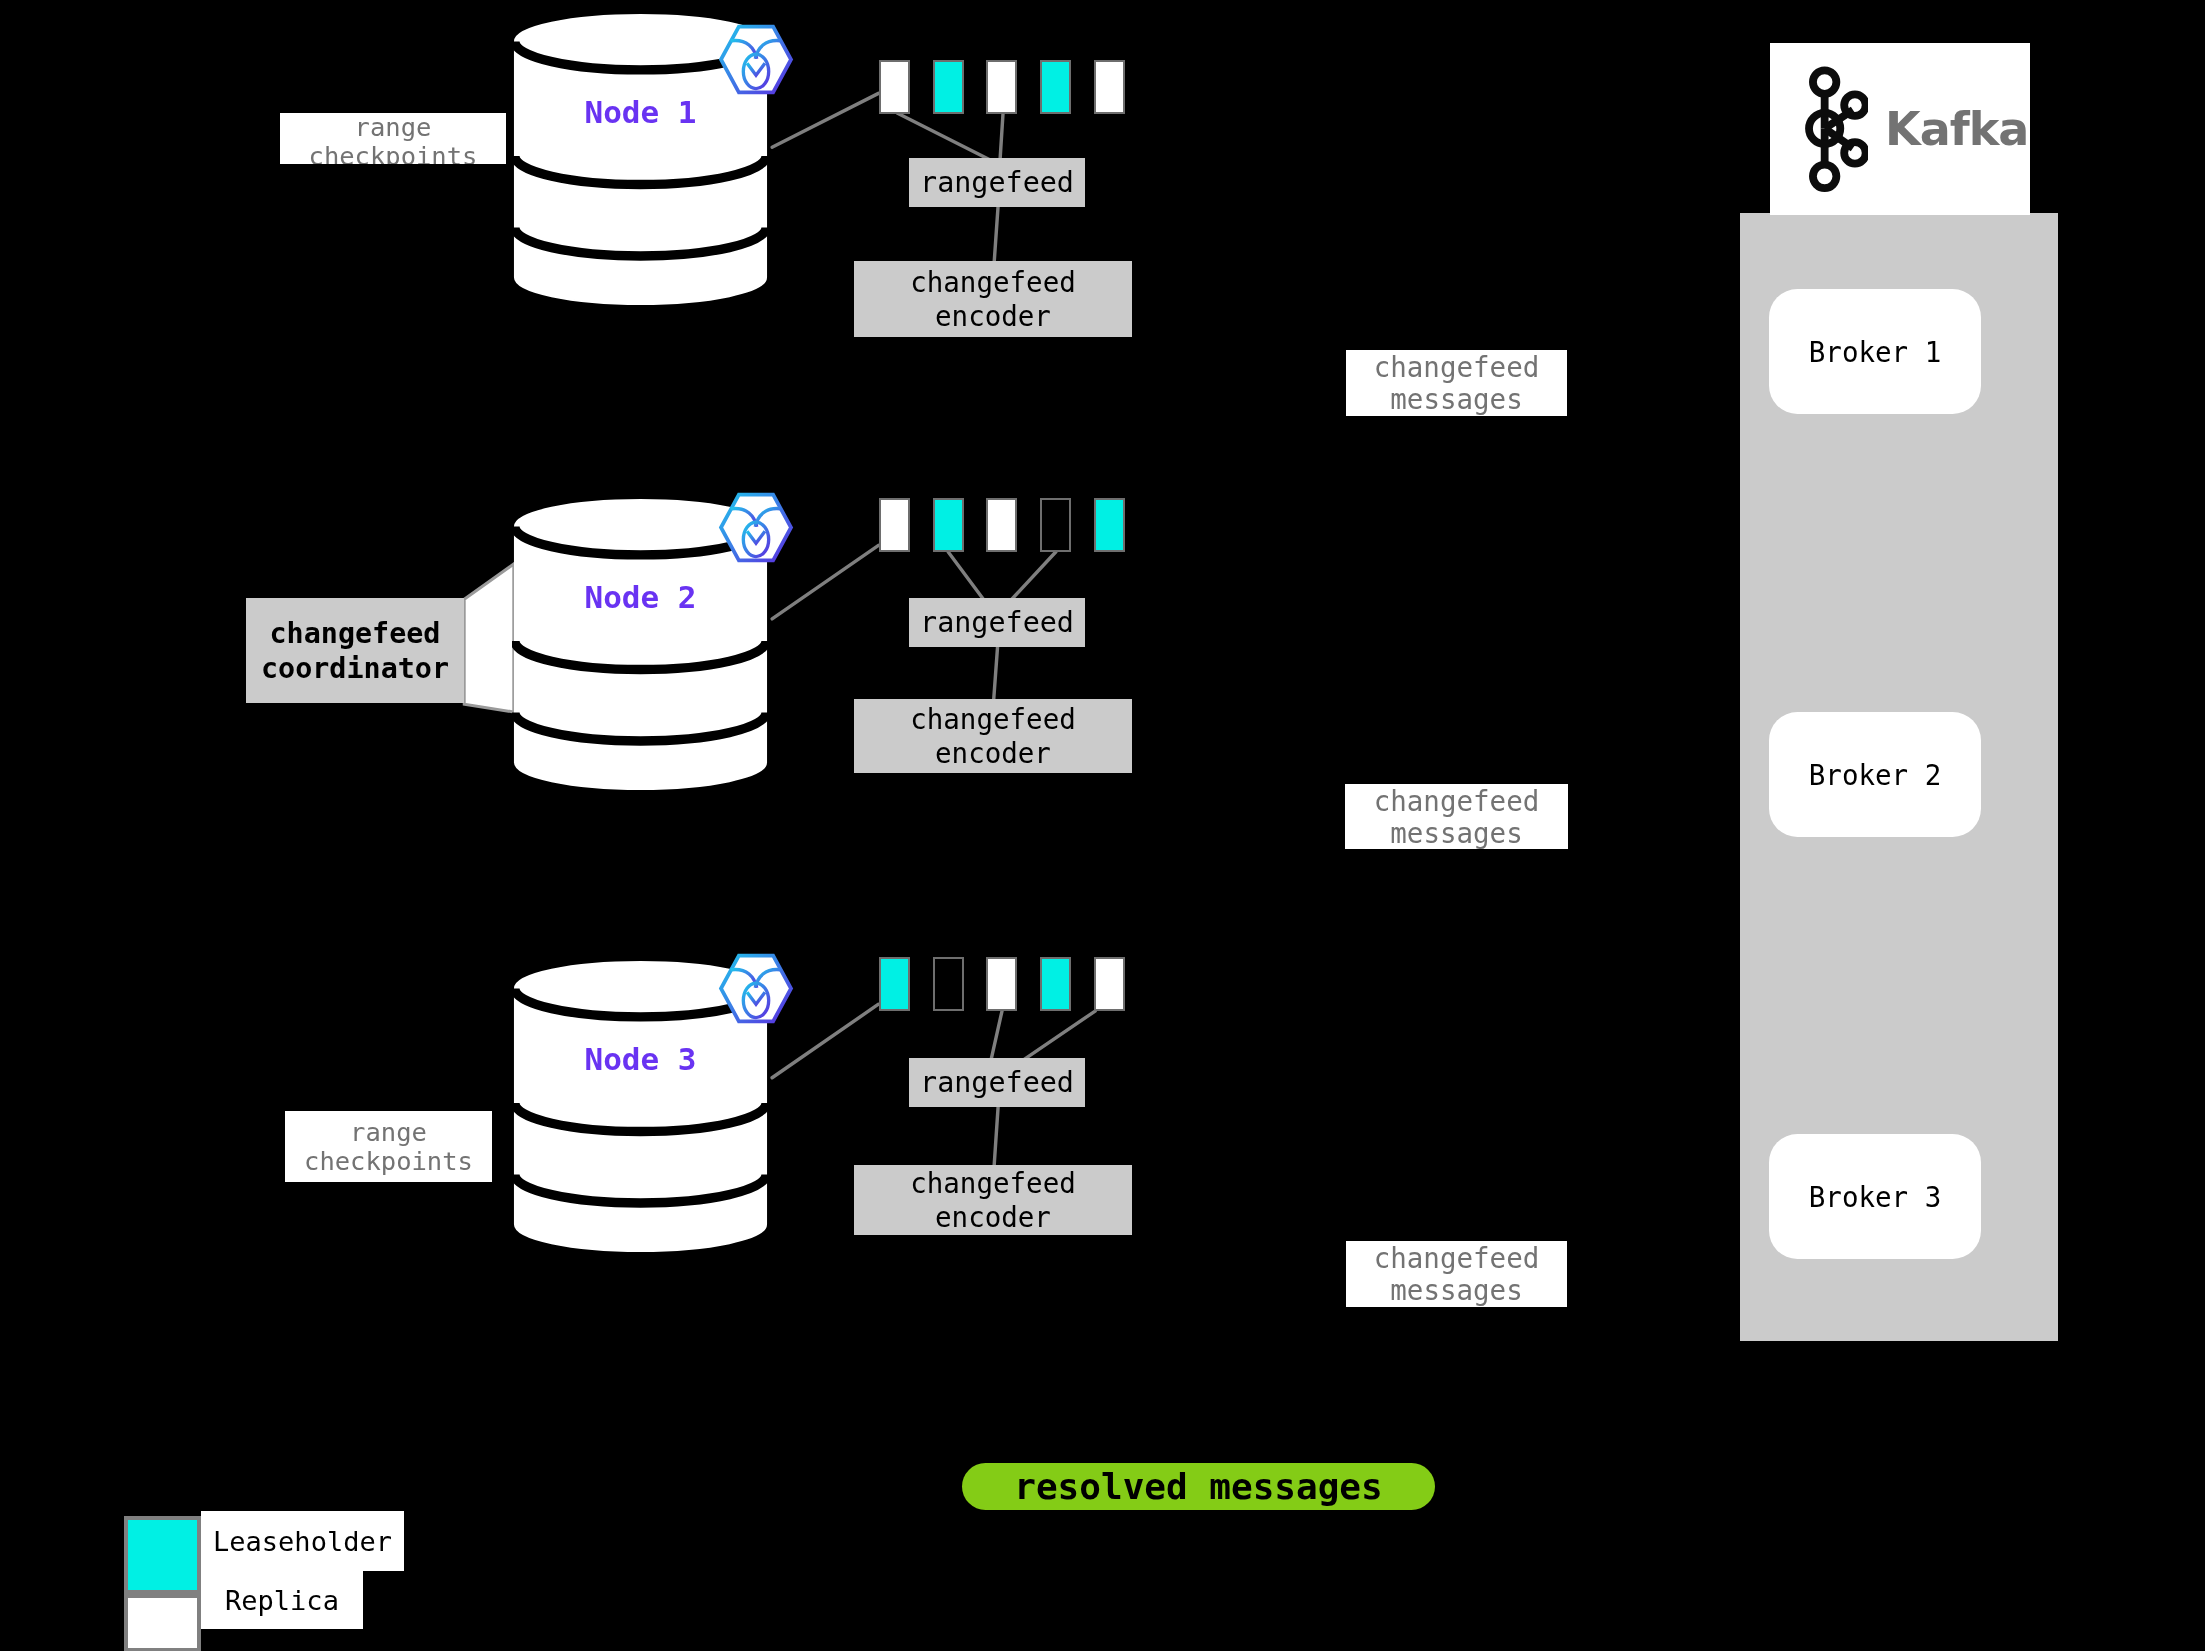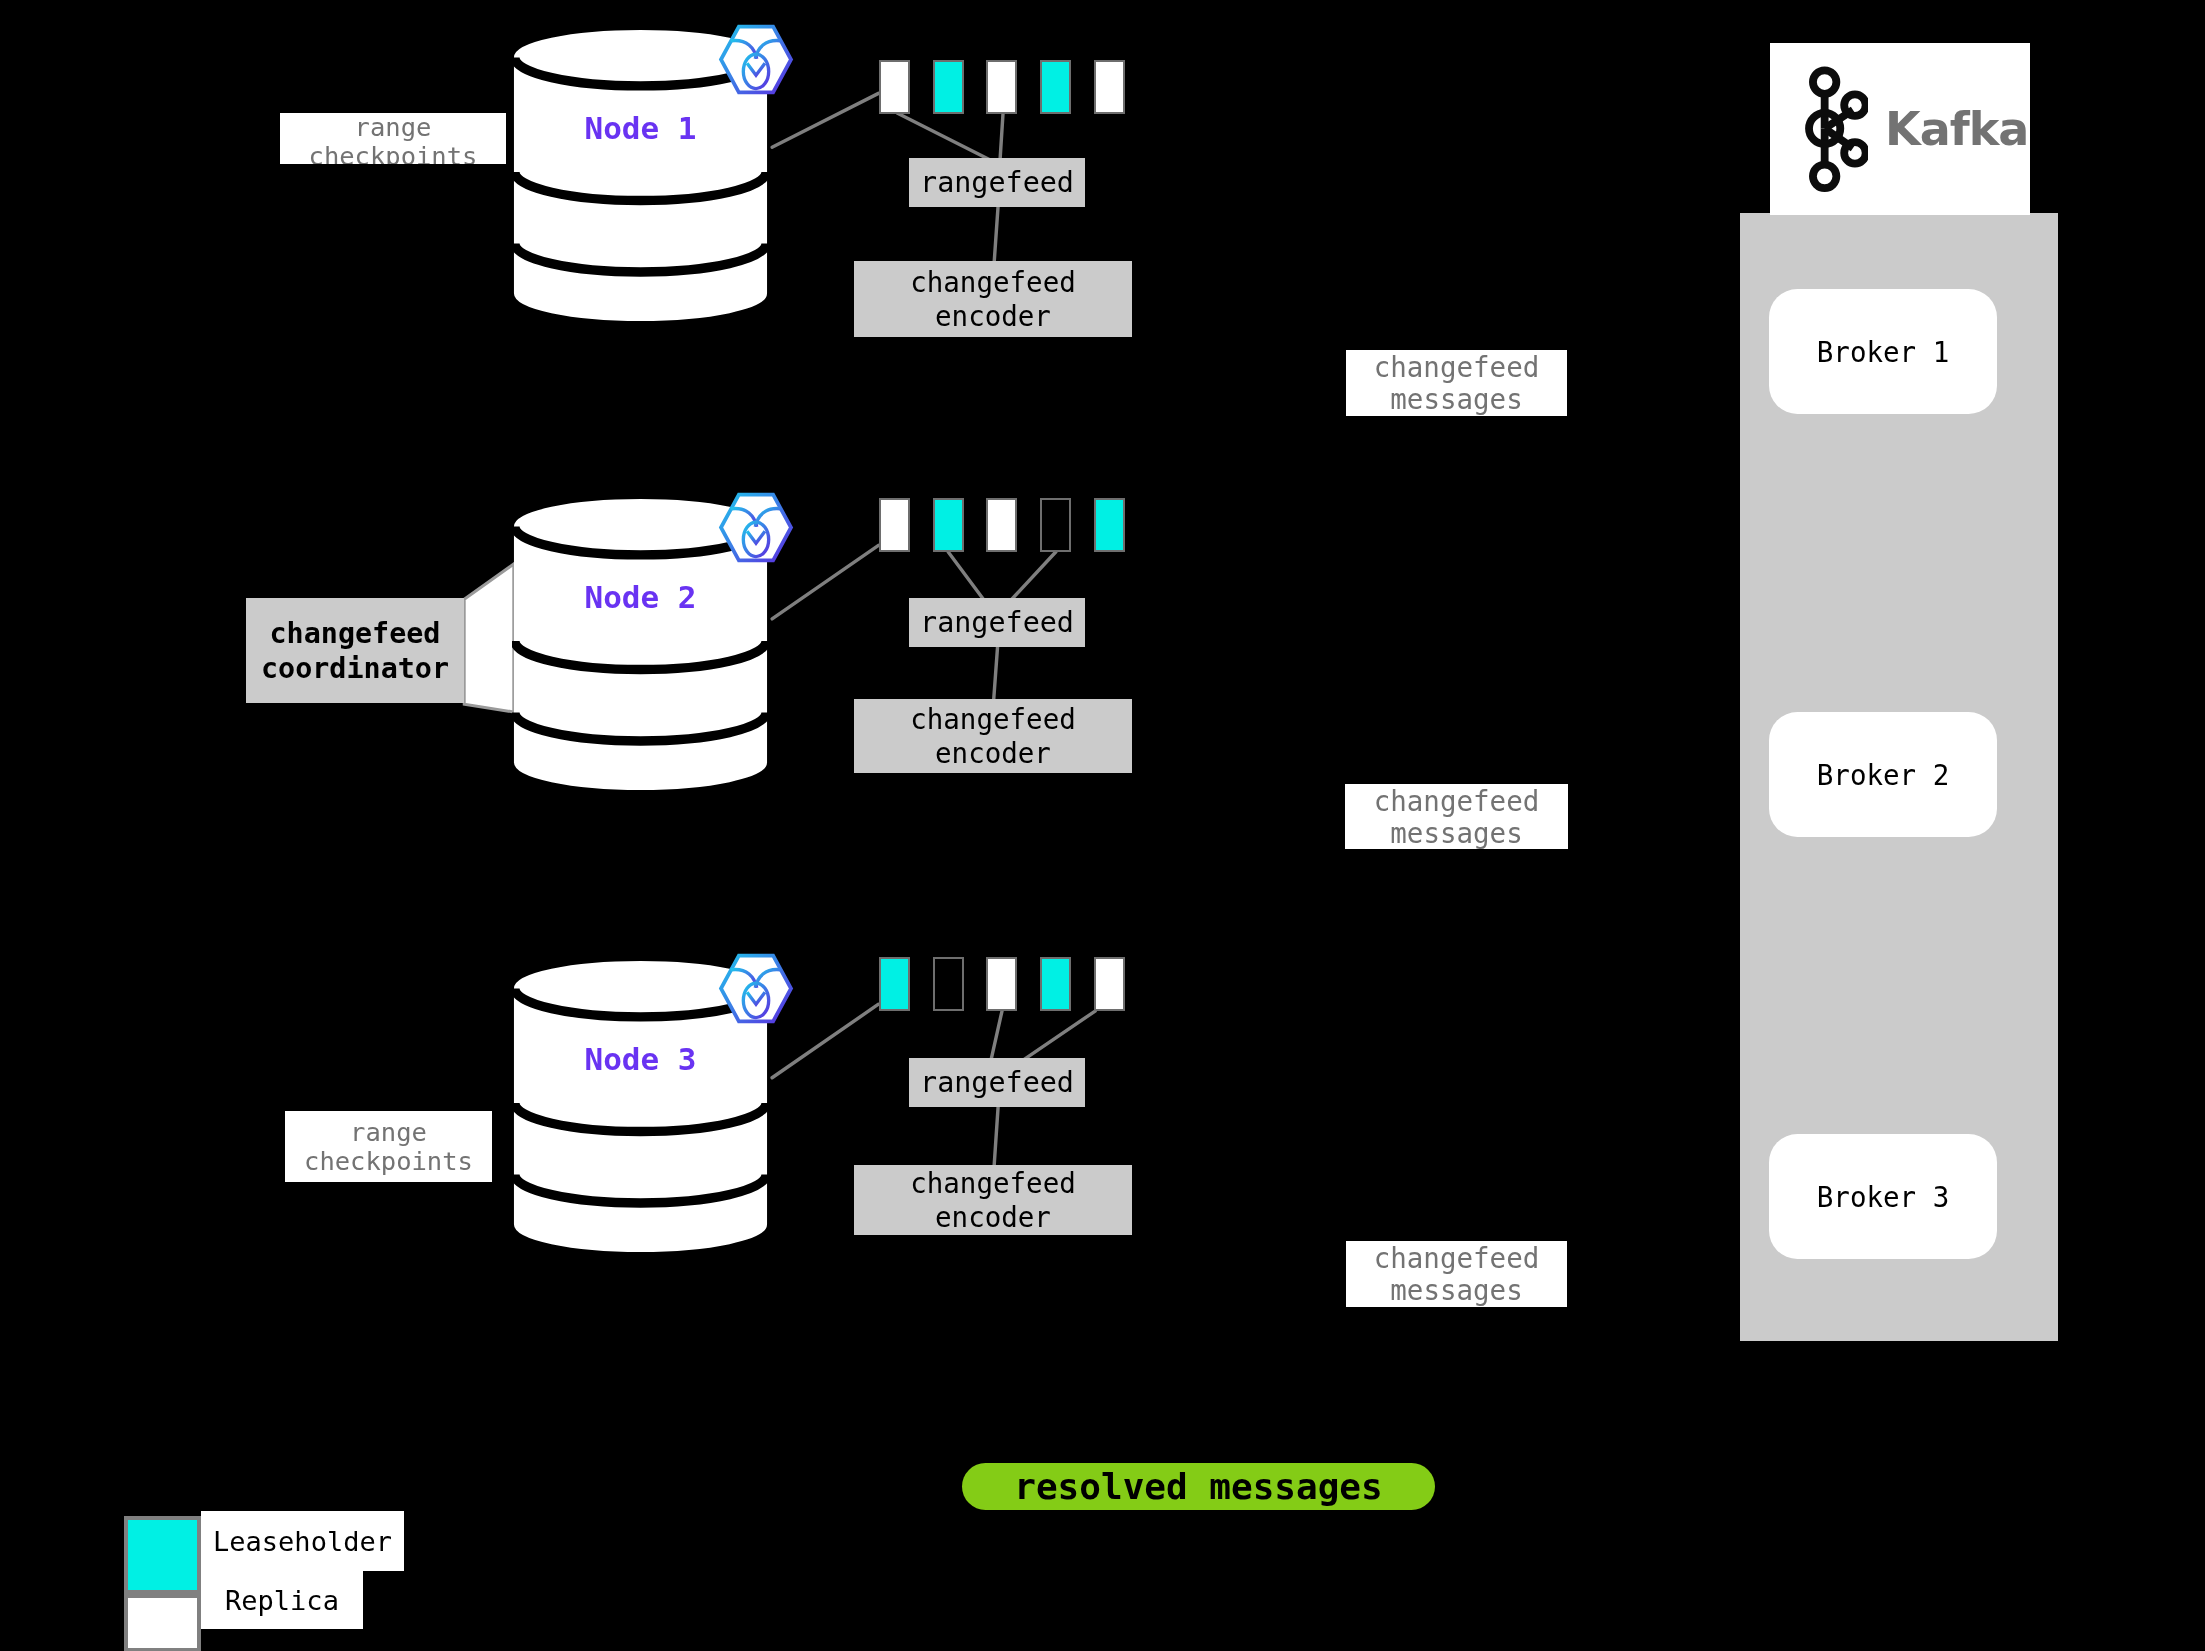--- a/index.html
+++ b/index.html
@@ -10,21 +10,21 @@
             text-align:center;white-space:pre-line;overflow:hidden;}
   .graybox{position:absolute;background:#cbcbcb;color:#000;display:flex;align-items:center;justify-content:center;
            text-align:center;white-space:pre-line;overflow:hidden;}
   .lbl2{font-size:25.5px;line-height:29px;}
   .msg{font-size:27.5px;line-height:32px;}
   .rf{font-size:28.4px;}
   .enc{font-size:27.5px;line-height:34px;}
   .coord{font-size:28.4px;line-height:35px;font-weight:bold;}
   .nodelabel{position:absolute;width:100%;text-align:center;font-size:31px;font-weight:bold;color:#6933f2;}
   .sq{position:absolute;width:31px;height:54px;border:2.9px solid #6e6e6e;box-sizing:border-box;background:transparent;}
-  .broker{position:absolute;left:29px;width:228px;height:125px;background:#fff;border-radius:28.4px;
+  .broker{position:absolute;left:29px;width:212px;height:125px;background:#fff;border-radius:28.4px;
           display:flex;align-items:center;justify-content:center;font-size:27.5px;}
   .pill{position:absolute;background:#84cc16;border-radius:29px;display:flex;align-items:center;justify-content:center;
         font-size:36px;font-weight:bold;}
   .legend-swatch{position:absolute;border:4.4px solid #808080;box-sizing:border-box;}
   .legend-label{position:absolute;background:#fff;display:flex;align-items:center;justify-content:center;font-size:27px;}
   .kbrand{font-family:"DejaVu Sans","Liberation Sans",sans-serif;font-weight:700;font-size:46px;letter-spacing:-1px;}
   svg{display:block;}
 </style>
 </head>
 <body>
@@ -81,21 +81,21 @@
         <circle cx="124" cy="82" r="22"></circle>
         <circle cx="124" cy="180" r="22"></circle>
       </g>
     </svg>
     <span class="kbrand" style="position:absolute;left:115px;top:59px;">Kafka</span>
   </div>
 
   <div class="whitebox lbl2" style="left:280px;top:113px;width:226px;height:51px;align-items:flex-start;">range
 checkpoints</div>
 
-  <div class="abs" style="left:512px;top:29px;">
+  <div class="abs" style="left:512px;top:13px;">
     <svg width="257" height="293" viewBox="0 0 525 598">
       <path d="M6,58 A256,54 0 0 1 519,58 L519,540 A256,54 0 0 1 6,540 Z" fill="#ffffff" stroke="#ffffff" stroke-width="4"></path>
       <path d="M6,58 A256,58 0 0 0 519,58" fill="none" stroke="#000000" stroke-width="19"></path>
       <path d="M6,292 A256,58 0 0 0 519,292" fill="none" stroke="#000000" stroke-width="19"></path>
       <path d="M6,438 A256,58 0 0 0 519,438" fill="none" stroke="#000000" stroke-width="19"></path>
     </svg>
     <div class="nodelabel" style="top:81px;">Node 1</div>
   </div>
 
   <svg class="abs" style="left:718px;top:19.6px;" width="76" height="79" viewBox="0 0 100 106">

